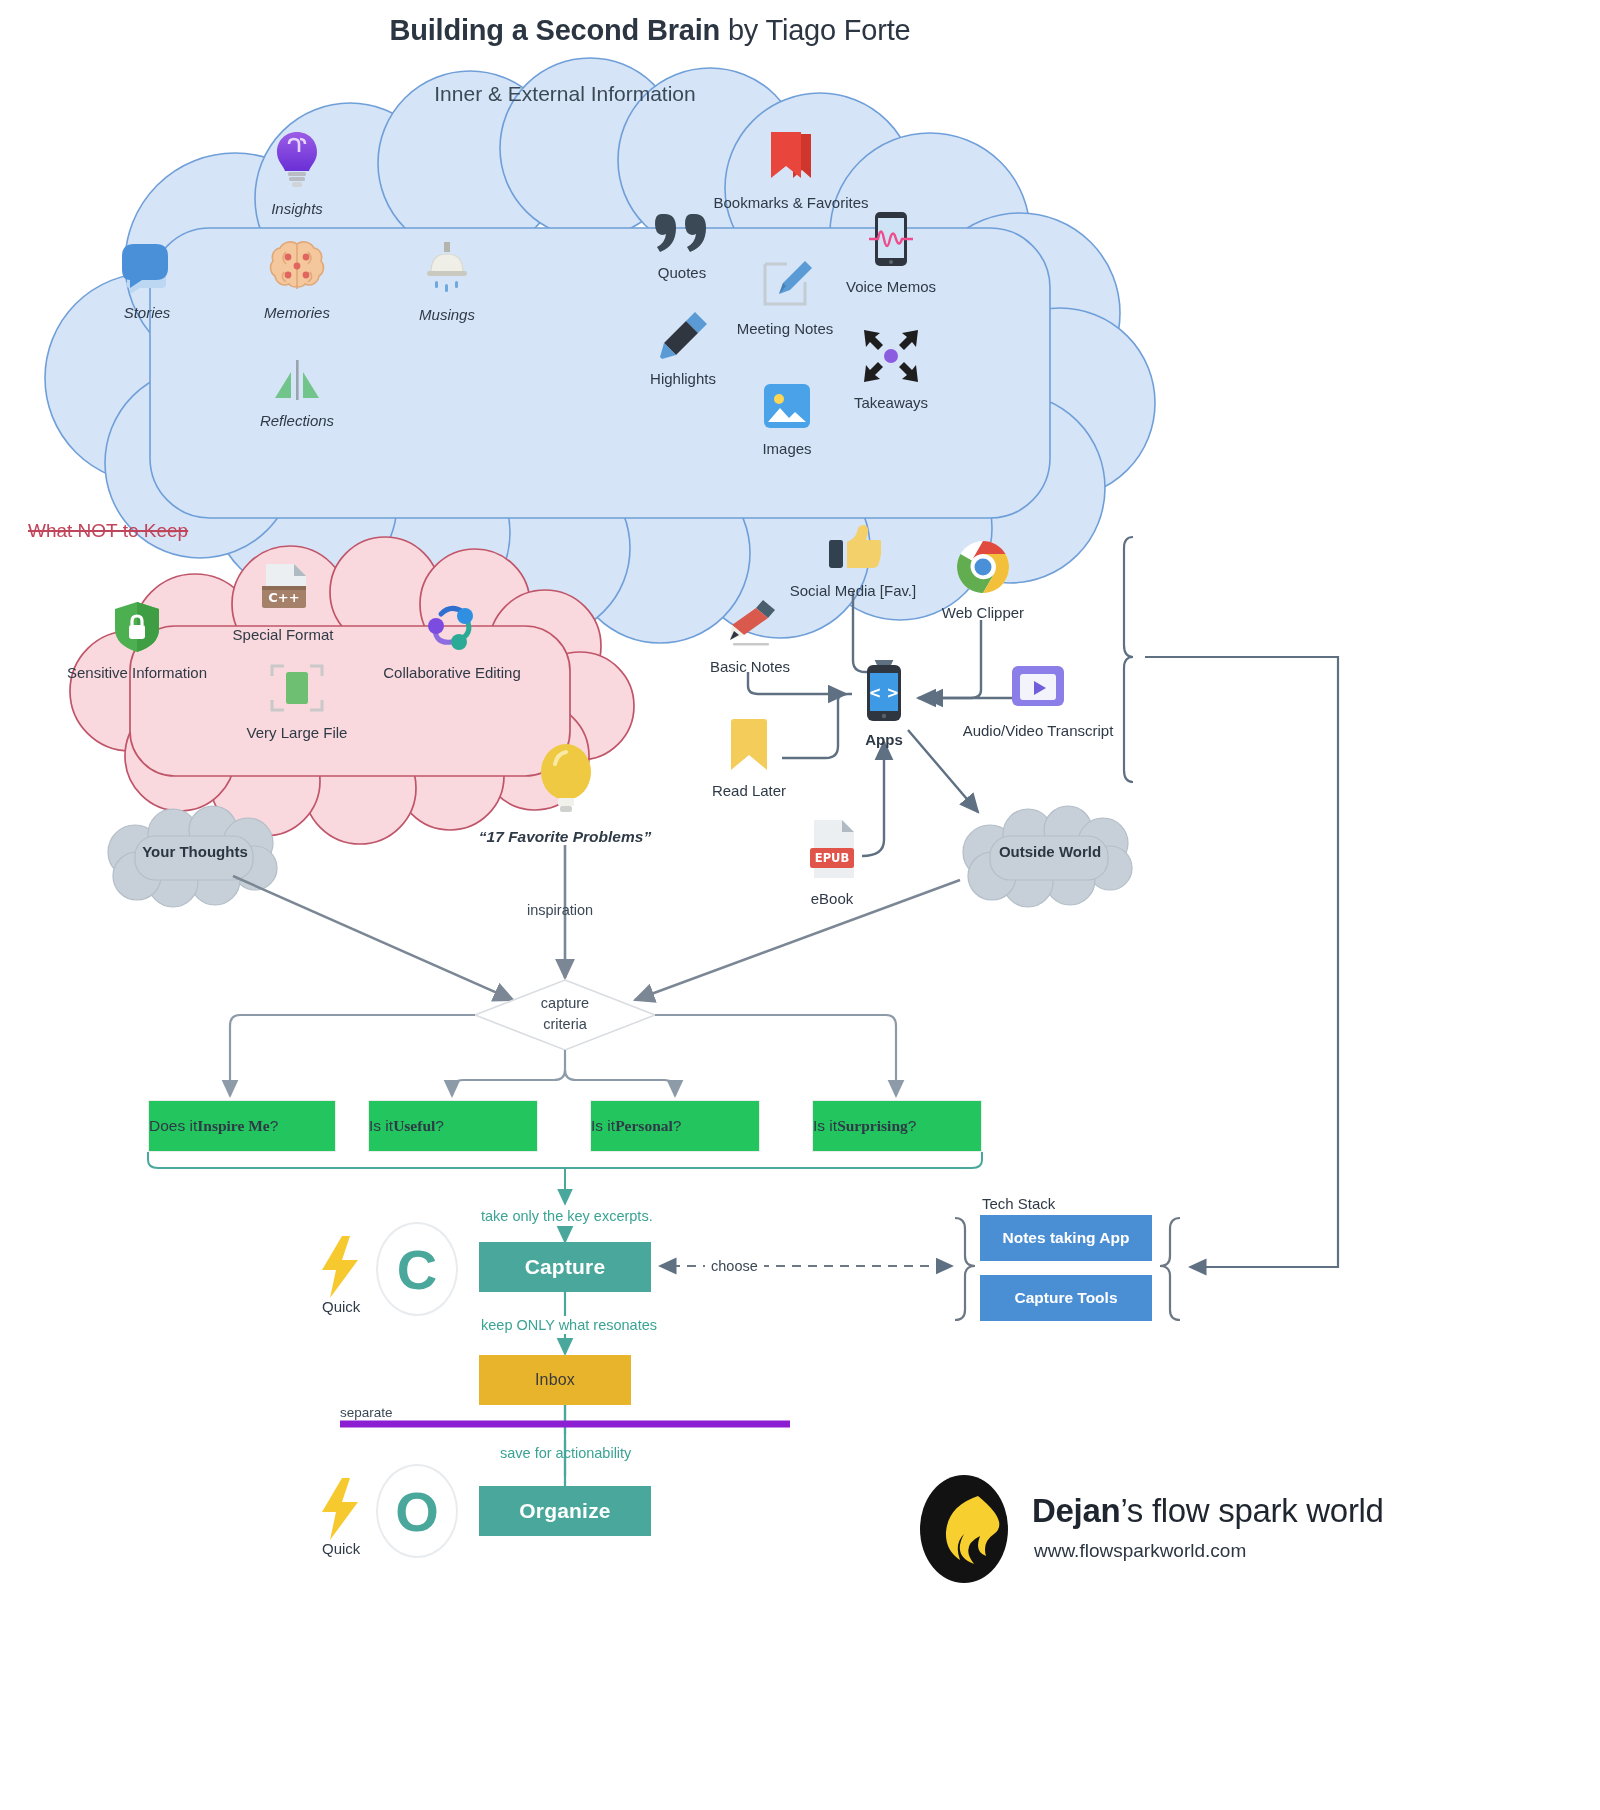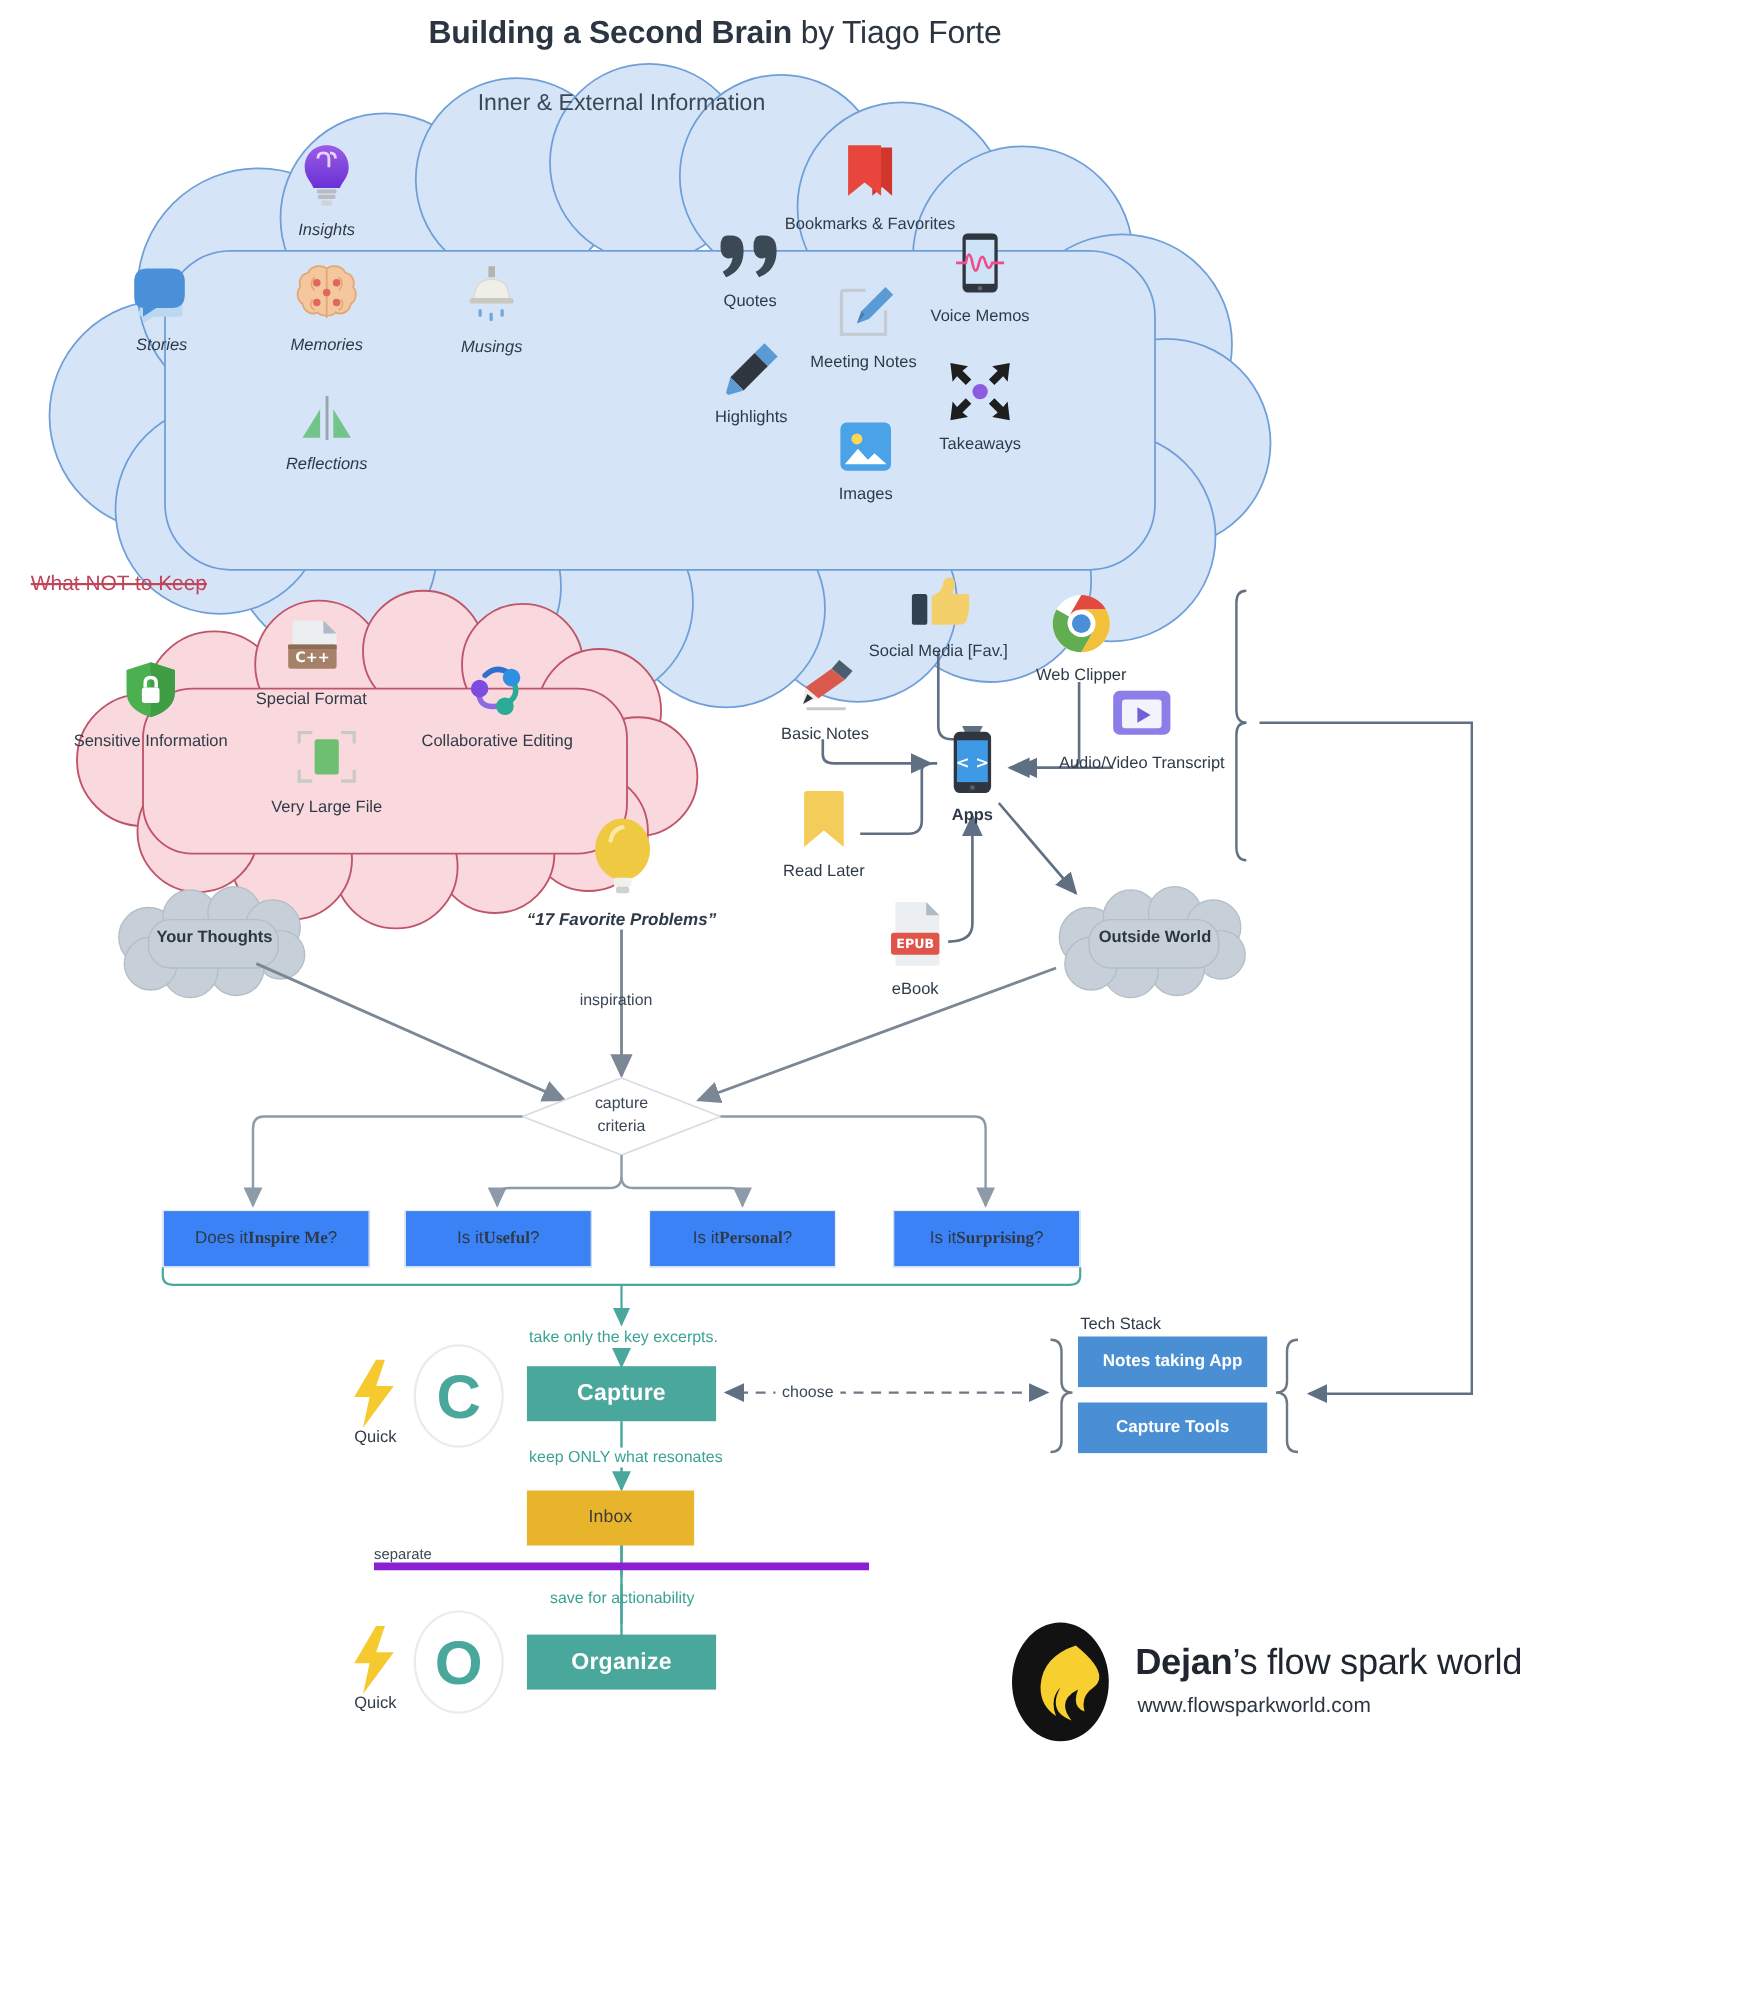--- a/index.html
+++ b/index.html
@@ -47,22 +47,22 @@
     position:absolute; font-size:15px; font-weight:700; color:#2c3642;
     text-align:center; white-space:nowrap;
   }
 
   
   .flowlbl { position:absolute; font-size:14.5px; color:#3b4856; white-space:nowrap; }
   .flowlbl.teal { color:#3aa393; }
 
   
   .critbox {
-    position:absolute; height:52px; background:#3b82f6; border:1px solid #ececec;
-    display:flex; align-items:center; justify-content:center;
+    position:absolute; height:52px; background:#22c55e; border:1px solid #ececec;
+    display:flex; align-items:center; justify-content:flex-start;
     font-size:15.5px; color:#2f3a47; white-space:nowrap;
   }
   .critbox b { font-weight:700;font-family:Liberation Serif, serif; }
 
   
   .stagebox {
     position:absolute; display:flex; align-items:center; justify-content:center;
     color:#ffffff; font-weight:700; font-size:21px; letter-spacing:.2px;
   }
   .stagebox.teal { background:#4aa79b; }
@@ -500,21 +500,21 @@
 
 <div class="item" style="left:664px; top:718px;">
   <span class="glyph">
     <svg width="44" height="54" viewBox="0 0 44 54">
       <path d="M4 4 q0-3 3-3 h30 q3 0 3 3 v48 l-18-15 -18 15z" fill="#f4cc5a"></path>
     </svg>
   </span>
   <span class="lbl">Read Later</span>
 </div>
 
-<div class="item" style="left:950px; top:624px; width:176px;">
+<div class="item" style="left:950px; top:662px; width:176px;">
   <span class="glyph">
     <svg width="56" height="50" viewBox="0 0 56 50">
       <rect x="2" y="4" width="52" height="40" rx="6" fill="#8b7ee8"></rect>
       <rect x="10" y="12" width="36" height="26" rx="3" fill="#f3f3fb"></rect>
       <path d="M24 19 l12 7 -12 7z" fill="#6f5fd8"></path>
     </svg>
   </span>
   <span class="lbl">Audio/Video Transcript</span>
 </div>
 

